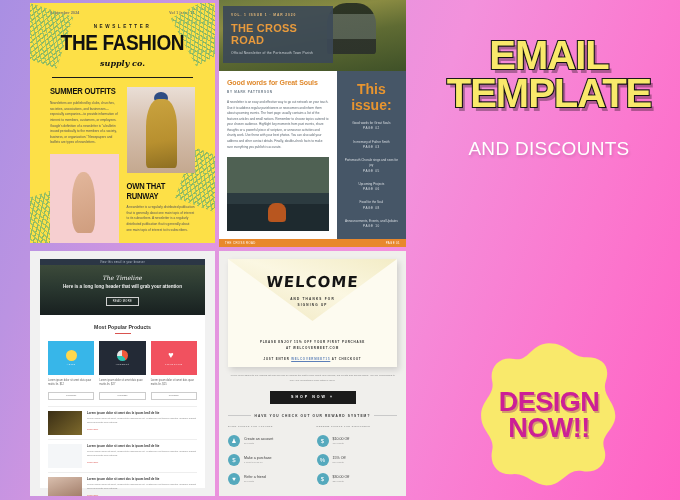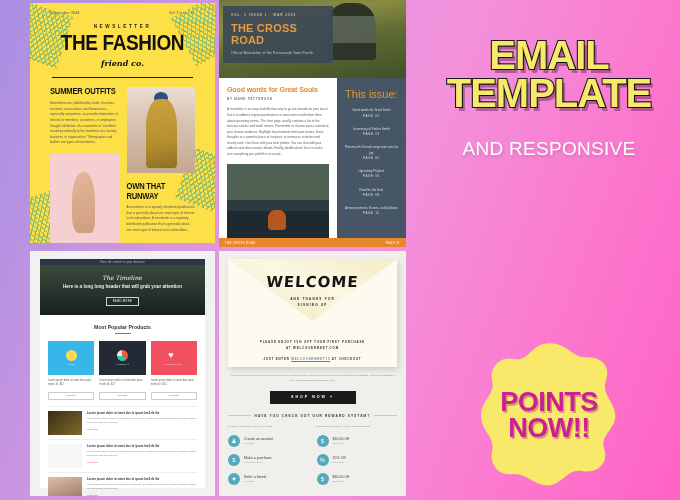--- a/index.html
+++ b/index.html
@@ -70,21 +70,21 @@
   .cross-body { flex:1; display:flex; }
   .cb-l { width:63%; padding:8px 8px 0; background:#fff; }
   .cb-r { width:37%; background:#465667; padding:10px 7px; text-align:center; }
   .cb-h { font-size:7px; font-weight:800; color:#e08a2e; letter-spacing:-.1px; }
   .cb-by { font-size:3.1px; letter-spacing:.7px; color:#6d7b88; margin-top:4px; font-weight:700; }
   .cb-p { font-size:3.1px; line-height:1.8; color:#5b6670; margin-top:6px; }
   .cb-img { height:74px; margin-top:7px;
       background:linear-gradient(180deg,#4f6153 0 48%, #2c3b40 48% 64%, #1e2a2f 64% 100%); position:relative; }
   .cb-img::after { content:""; position:absolute; left:40%; bottom:12%; width:18%; height:26%;
       background:#b8561f; border-radius:40% 40% 20% 20%; }
-  .issue-h { font-size:11px; font-weight:400; color:#e8952f; }
+  .issue-h { font-size:14px; font-weight:700; color:#e8952f; }
   .issue-i { font-size:3.1px; color:#d8dde2; margin-top:8px; line-height:1.7; }
   .issue-i .pg { display:block; letter-spacing:.6px; }
   .cross-foot { height:10px; background:#e8882c; display:flex; align-items:center;
       justify-content:space-between; padding:0 6px; font-size:2.8px; color:#fff; letter-spacing:.4px; }
 
   
   .shop { width:100%; height:100%; background:#f1f1f1; padding:8px 10px; }
   .shop-inner { background:#fff; height:100%; }
   .shop-bar { height:6px; background:#2b3645; display:flex; align-items:center;
       justify-content:center; font-size:2.6px; color:#b9c2cd; letter-spacing:.3px; }
@@ -181,21 +181,21 @@
       <div class="leaf b"></div>
       <div class="leaf c"></div>
       <div class="leaf d"></div>
 
       <div class="fash-meta">
         <span>September 2024</span>
         <span>Vol 1 Issue 21</span>
       </div>
       <div class="fash-kicker">NEWSLETTER</div>
       <div class="fash-title">THE FASHION</div>
-      <div class="fash-sub">friend co.</div>
+      <div class="fash-sub">supply co.</div>
       <div class="fash-rule"></div>
 
       <div class="fash-cols">
         <div class="fc-l">
           <div class="fash-h">SUMMER OUTFITS</div>
           <div class="tiny">Newsletters are published by clubs, churches, societies, associations, and businesses—especially companies—to provide information of interest to members, customers, or employees. Google's definition of a newsletter is "a bulletin issued periodically to the members of a society, business, or organization." Newspapers and leaflets are types of newsletters.</div>
           <div class="ph ph-pink"></div>
         </div>
         <div class="fc-r">
           <div class="ph ph-model"></div>
@@ -393,27 +393,27 @@
     </div>
   </div>
 </div>
 
 <div class="promo">
   <div class="promo-title">
     <span>EMAIL</span>
     <span>TEMPLATE</span>
   </div>
   <div class="promo-sub">
-    <span>AND RESPONSIVE</span>
+    <span>AND DISCOUNTS</span>
   </div>
   <div class="badge">
     <svg viewBox="0 0 200 190">
       <path d="M100 4 C124 4 128 22 148 22 C168 22 178 34 172 52 C166 70 184 78 184 96
                C184 114 164 120 170 138 C176 156 160 170 142 166 C124 162 118 182 100 184
                C82 186 72 168 54 170 C36 172 24 158 28 140 C32 122 14 116 14 96
                C14 76 32 70 28 52 C24 34 38 20 56 24 C74 28 78 4 100 4 Z" fill="#f9e96b"></path>
     </svg>
     <div class="badge-txt">
-      <span>POINTS</span>
+      <span>DESIGN</span>
       <span>NOW!!</span>
     </div>
   </div>
 </div>
 
 </body></html>

